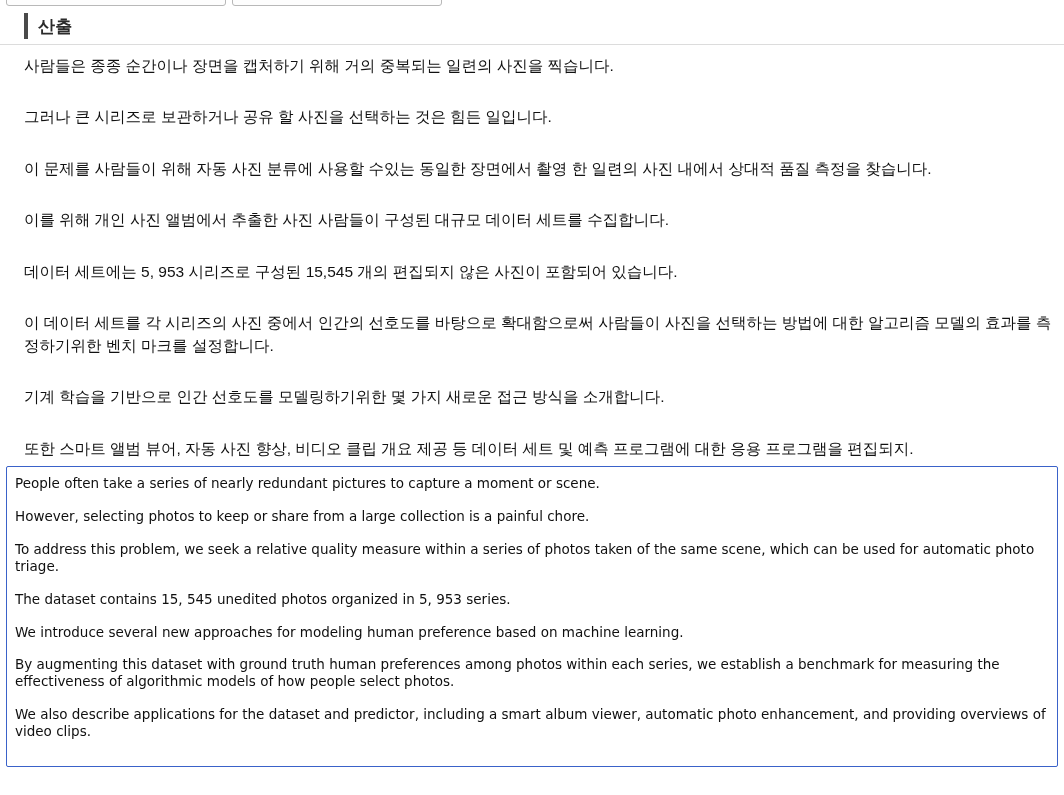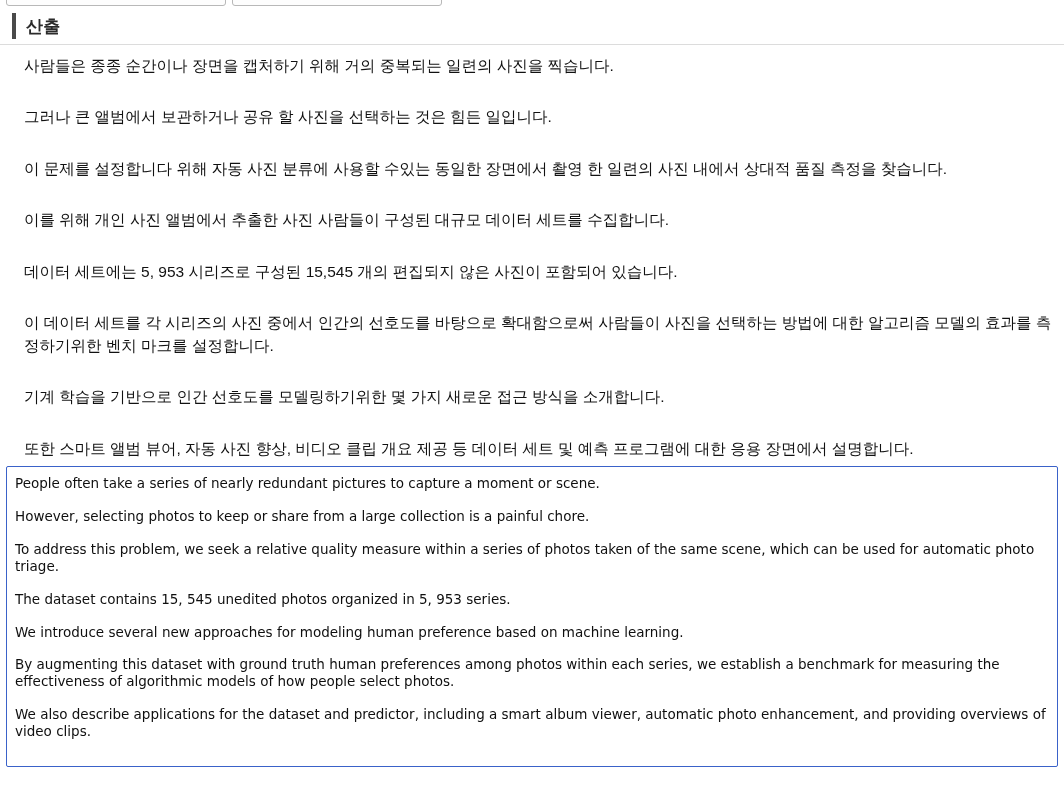--- a/index.html
+++ b/index.html
@@ -34,21 +34,21 @@
   .top-tab.one { left: 6px; width: 220px; }
   .top-tab.two { left: 232px; width: 210px; }
 
   
   .section-head {
     display: flex;
     align-items: center;
     height: 36px;
     border-bottom: 1px solid #dcdcdc;
     background: #ffffff;
-    padding-left: 4px;
+    padding-left: 16px;
   }
   .head-bar {
     width: 4px;
     height: 26px;
     background: #4a4a4a;
     margin-left: 8px;
     margin-right: 10px;
   }
   .head-title {
     font-size: 17px;
@@ -98,27 +98,27 @@
   <div class="top-tab two"></div>
 </div>
 
 <div class="section-head">
   <div class="head-bar"></div>
   <div class="head-title">산출</div>
 </div>
 
 <div class="translation">
   <p>사람들은 종종 순간이나 장면을 캡처하기 위해 거의 중복되는 일련의 사진을 찍습니다.</p>
-  <p>그러나 큰 앨범에서 보관하거나 공유 할 사진을 선택하는 것은 힘든 일입니다.</p>
-  <p>이 문제를 설정합니다 위해 자동 사진 분류에 사용할 수있는 동일한 장면에서 촬영 한 일련의 사진 내에서 상대적 품질 측정을 찾습니다.</p>
+  <p>그러나 큰 시리즈로 보관하거나 공유 할 사진을 선택하는 것은 힘든 일입니다.</p>
+  <p>이 문제를 사람들이 위해 자동 사진 분류에 사용할 수있는 동일한 장면에서 촬영 한 일련의 사진 내에서 상대적 품질 측정을 찾습니다.</p>
   <p>이를 위해 개인 사진 앨범에서 추출한 사진 사람들이 구성된 대규모 데이터 세트를 수집합니다.</p>
   <p>데이터 세트에는 5, 953 시리즈로 구성된 15,545 개의 편집되지 않은 사진이 포함되어 있습니다.</p>
   <p>이 데이터 세트를 각 시리즈의 사진 중에서 인간의 선호도를 바탕으로 확대함으로써 사람들이 사진을 선택하는 방법에 대한 알고리즘 모델의 효과를 측정하기위한 벤치 마크를 설정합니다.</p>
   <p>기계 학습을 기반으로 인간 선호도를 모델링하기위한 몇 가지 새로운 접근 방식을 소개합니다.</p>
-  <p>또한 스마트 앨범 뷰어, 자동 사진 향상, 비디오 클립 개요 제공 등 데이터 세트 및 예측 프로그램에 대한 응용 장면에서 설명합니다.</p>
+  <p>또한 스마트 앨범 뷰어, 자동 사진 향상, 비디오 클립 개요 제공 등 데이터 세트 및 예측 프로그램에 대한 응용 프로그램을 편집되지.</p>
 </div>
 
 <div class="source-box" style="border-color: rgb(58, 98, 201);">
   <p>People often take a series of nearly redundant pictures to capture a moment or scene.</p>
   <p>However, selecting photos to keep or share from a large collection is a painful chore.</p>
   <p>To address this problem, we seek a relative quality measure within a series of photos taken of the same scene, which can be used for automatic photo triage.</p>
   <p>The dataset contains 15, 545 unedited photos organized in 5, 953 series.</p>
   <p>We introduce several new approaches for modeling human preference based on machine learning.</p>
   <p>By augmenting this dataset with ground truth human preferences among photos within each series, we establish a benchmark for measuring the effectiveness of algorithmic models of how people select photos.</p>
   <p>We also describe applications for the dataset and predictor, including a smart album viewer, automatic photo enhancement, and providing overviews of video clips.</p>

